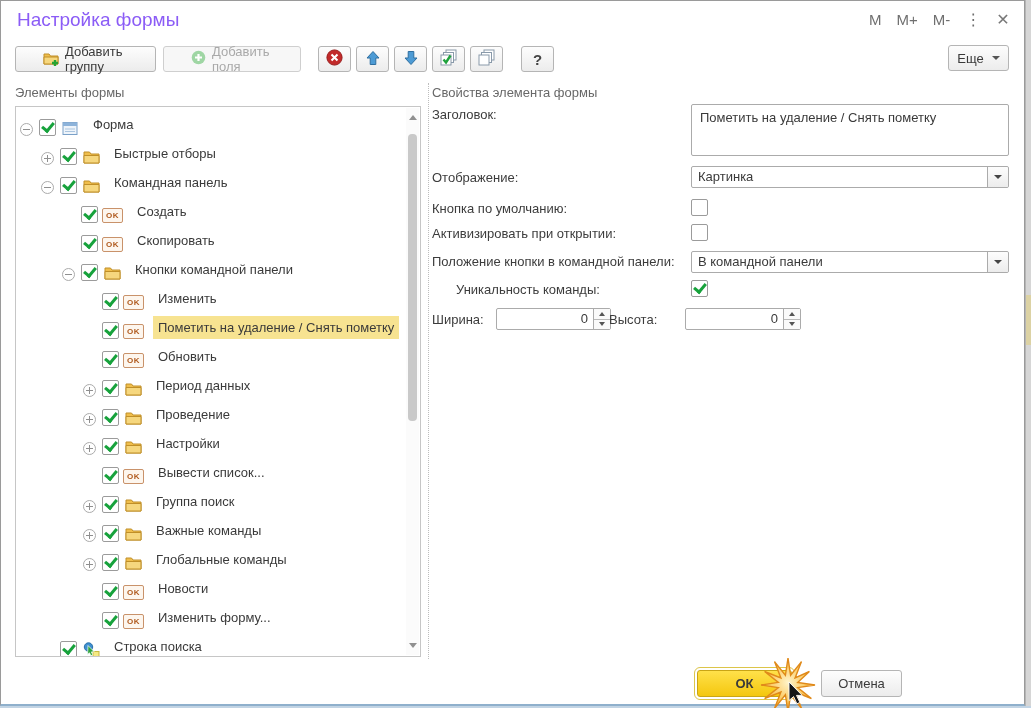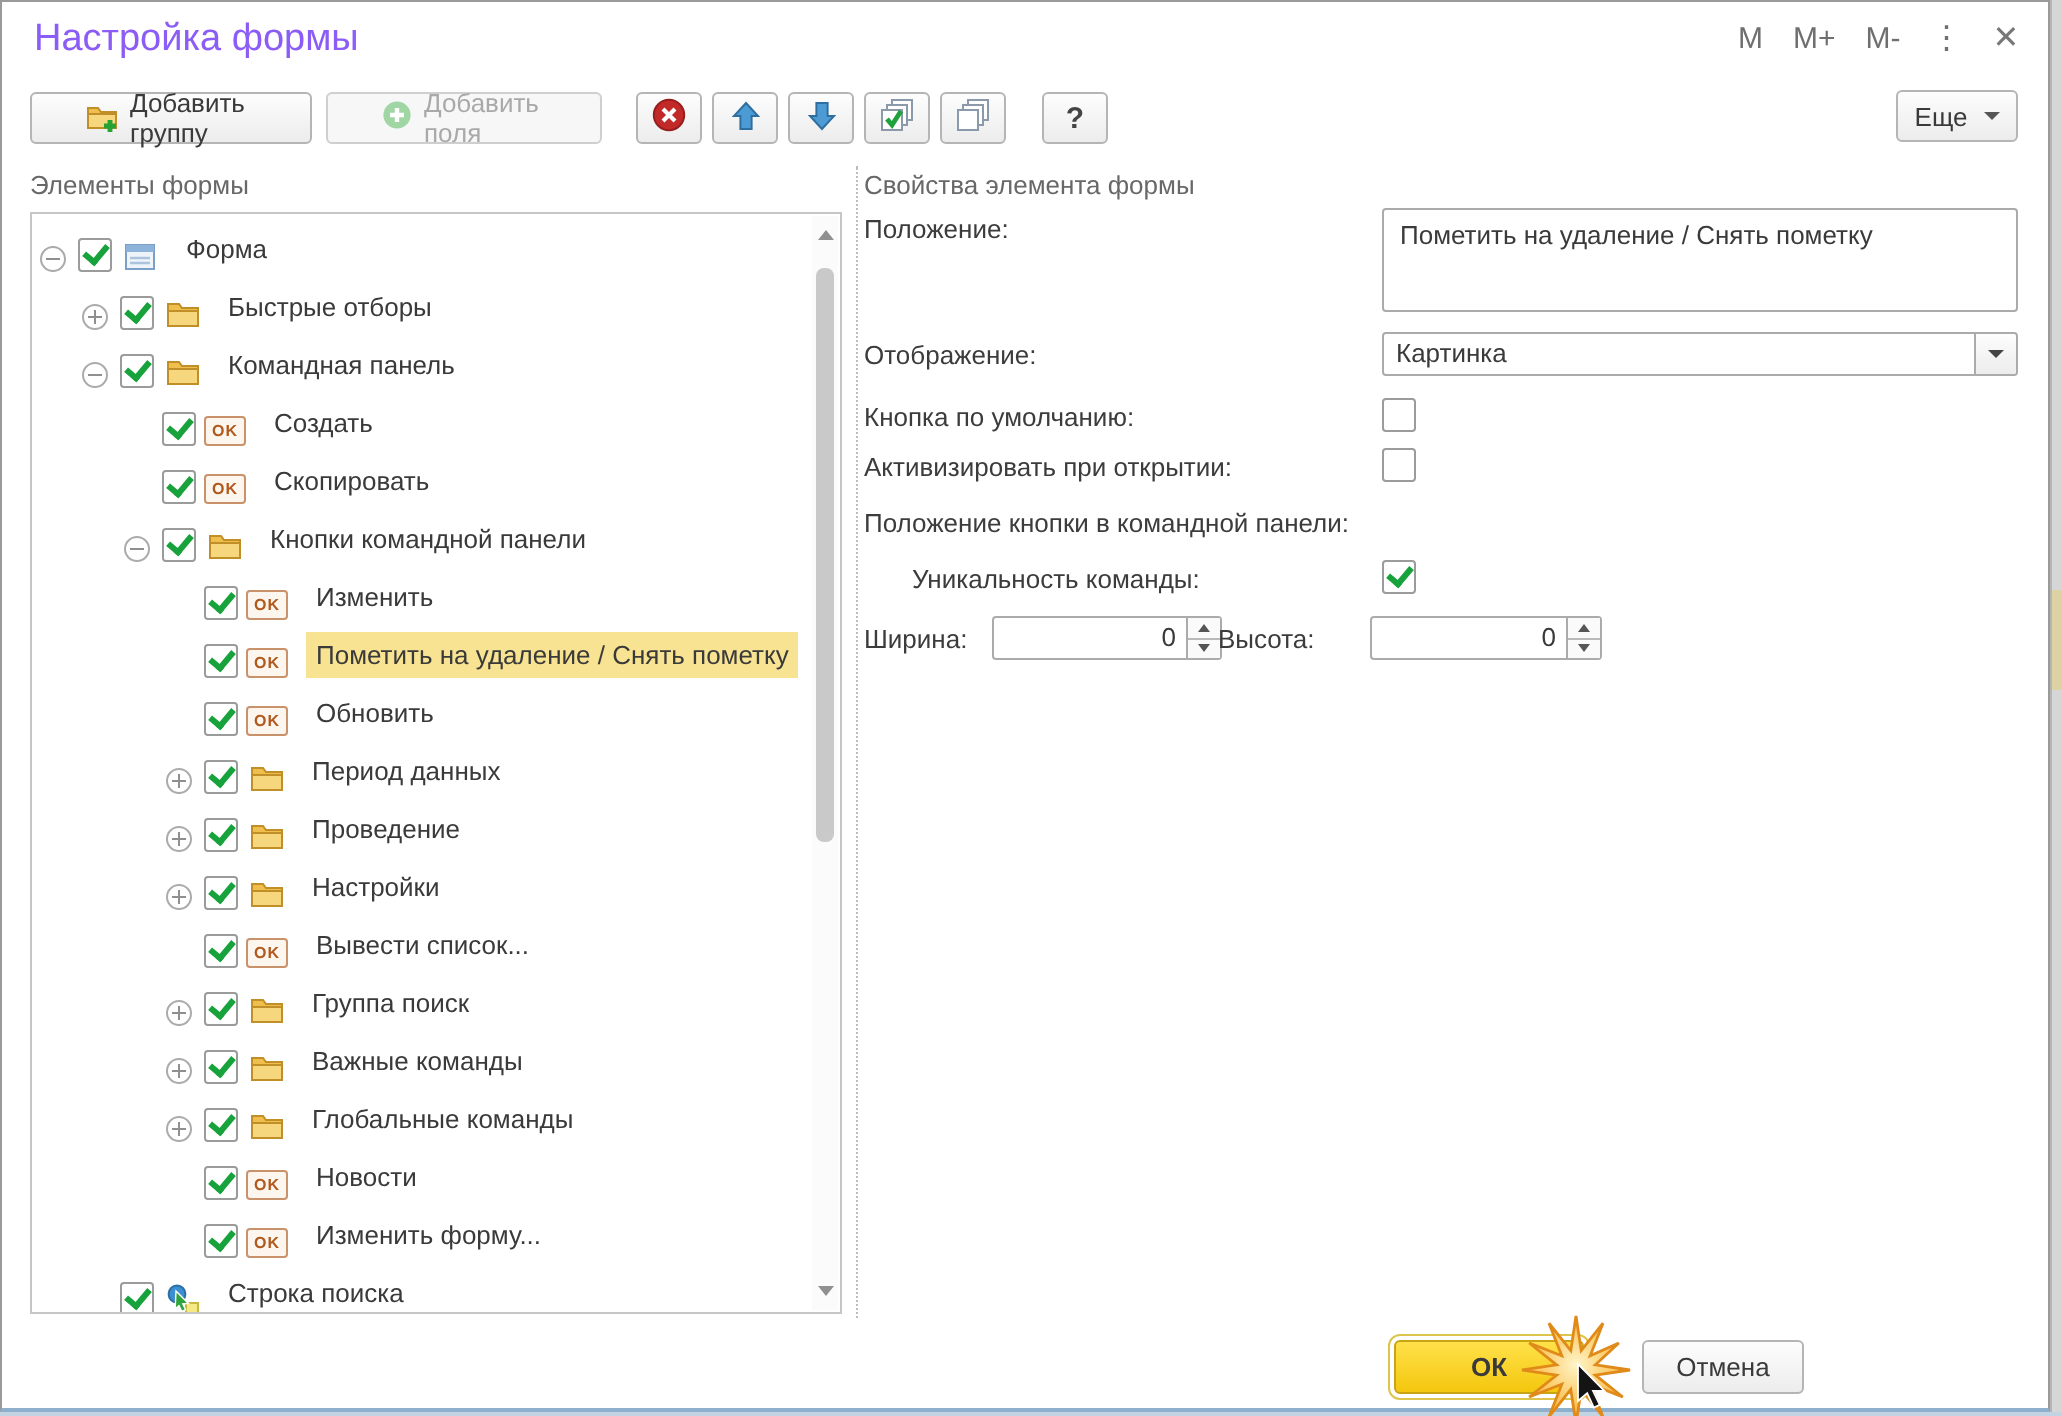--- a/index.html
+++ b/index.html
@@ -361,38 +361,44 @@
           <span class="lbl">Строка поиска</span>
         </div>
       </div>
     <div class="tree-scroll">
       <div class="arr up"></div>
       <div class="thumb"></div>
       <div class="arr down"></div>
     </div>
   </div>
 
-  <div class="prop-label" style="left:431px;top:106px;">Положение:</div>
+  <div class="prop-label" style="left:431px;top:106px;">Заголовок:</div>
   <div class="textarea">Пометить на удаление / Снять пометку</div>
 
   <div class="prop-label" style="left:431px;top:169px;">Отображение:</div>
   <div class="combo" style="top:165px;">
     <div class="val">Картинка</div>
     <div class="dd">
         <span class="caret"></span>
       </div>
   </div>
 
   <div class="prop-label" style="left:431px;top:200px;">Кнопка по умолчанию:</div>
   <span class="cb pcb" style="top:198px;"></span>
 
   <div class="prop-label" style="left:431px;top:225px;">Активизировать при открытии:</div>
   <span class="cb pcb" style="top:223px;"></span>
 
   <div class="prop-label" style="left:431px;top:253px;">Положение кнопки в командной панели:</div>
+  <div class="combo" style="top:250px;">
+    <div class="val">В командной панели</div>
+    <div class="dd">
+        <span class="caret"></span>
+      </div>
+  </div>
 
   <div class="prop-label" style="left:431px;top:281px;margin-left:24px;">Уникальность команды:</div>
   <span class="cb pcb checked" style="top:279px;"></span>
 
   <div class="prop-label" style="left:431px;top:311px;">Ширина:</div>
   <div class="spin" style="left:495px;top:307px;width:115px;">
     <div class="val">0</div>
     <div class="btns">
       <div class="sbtn up">
           <span class="tri-up"></span>

